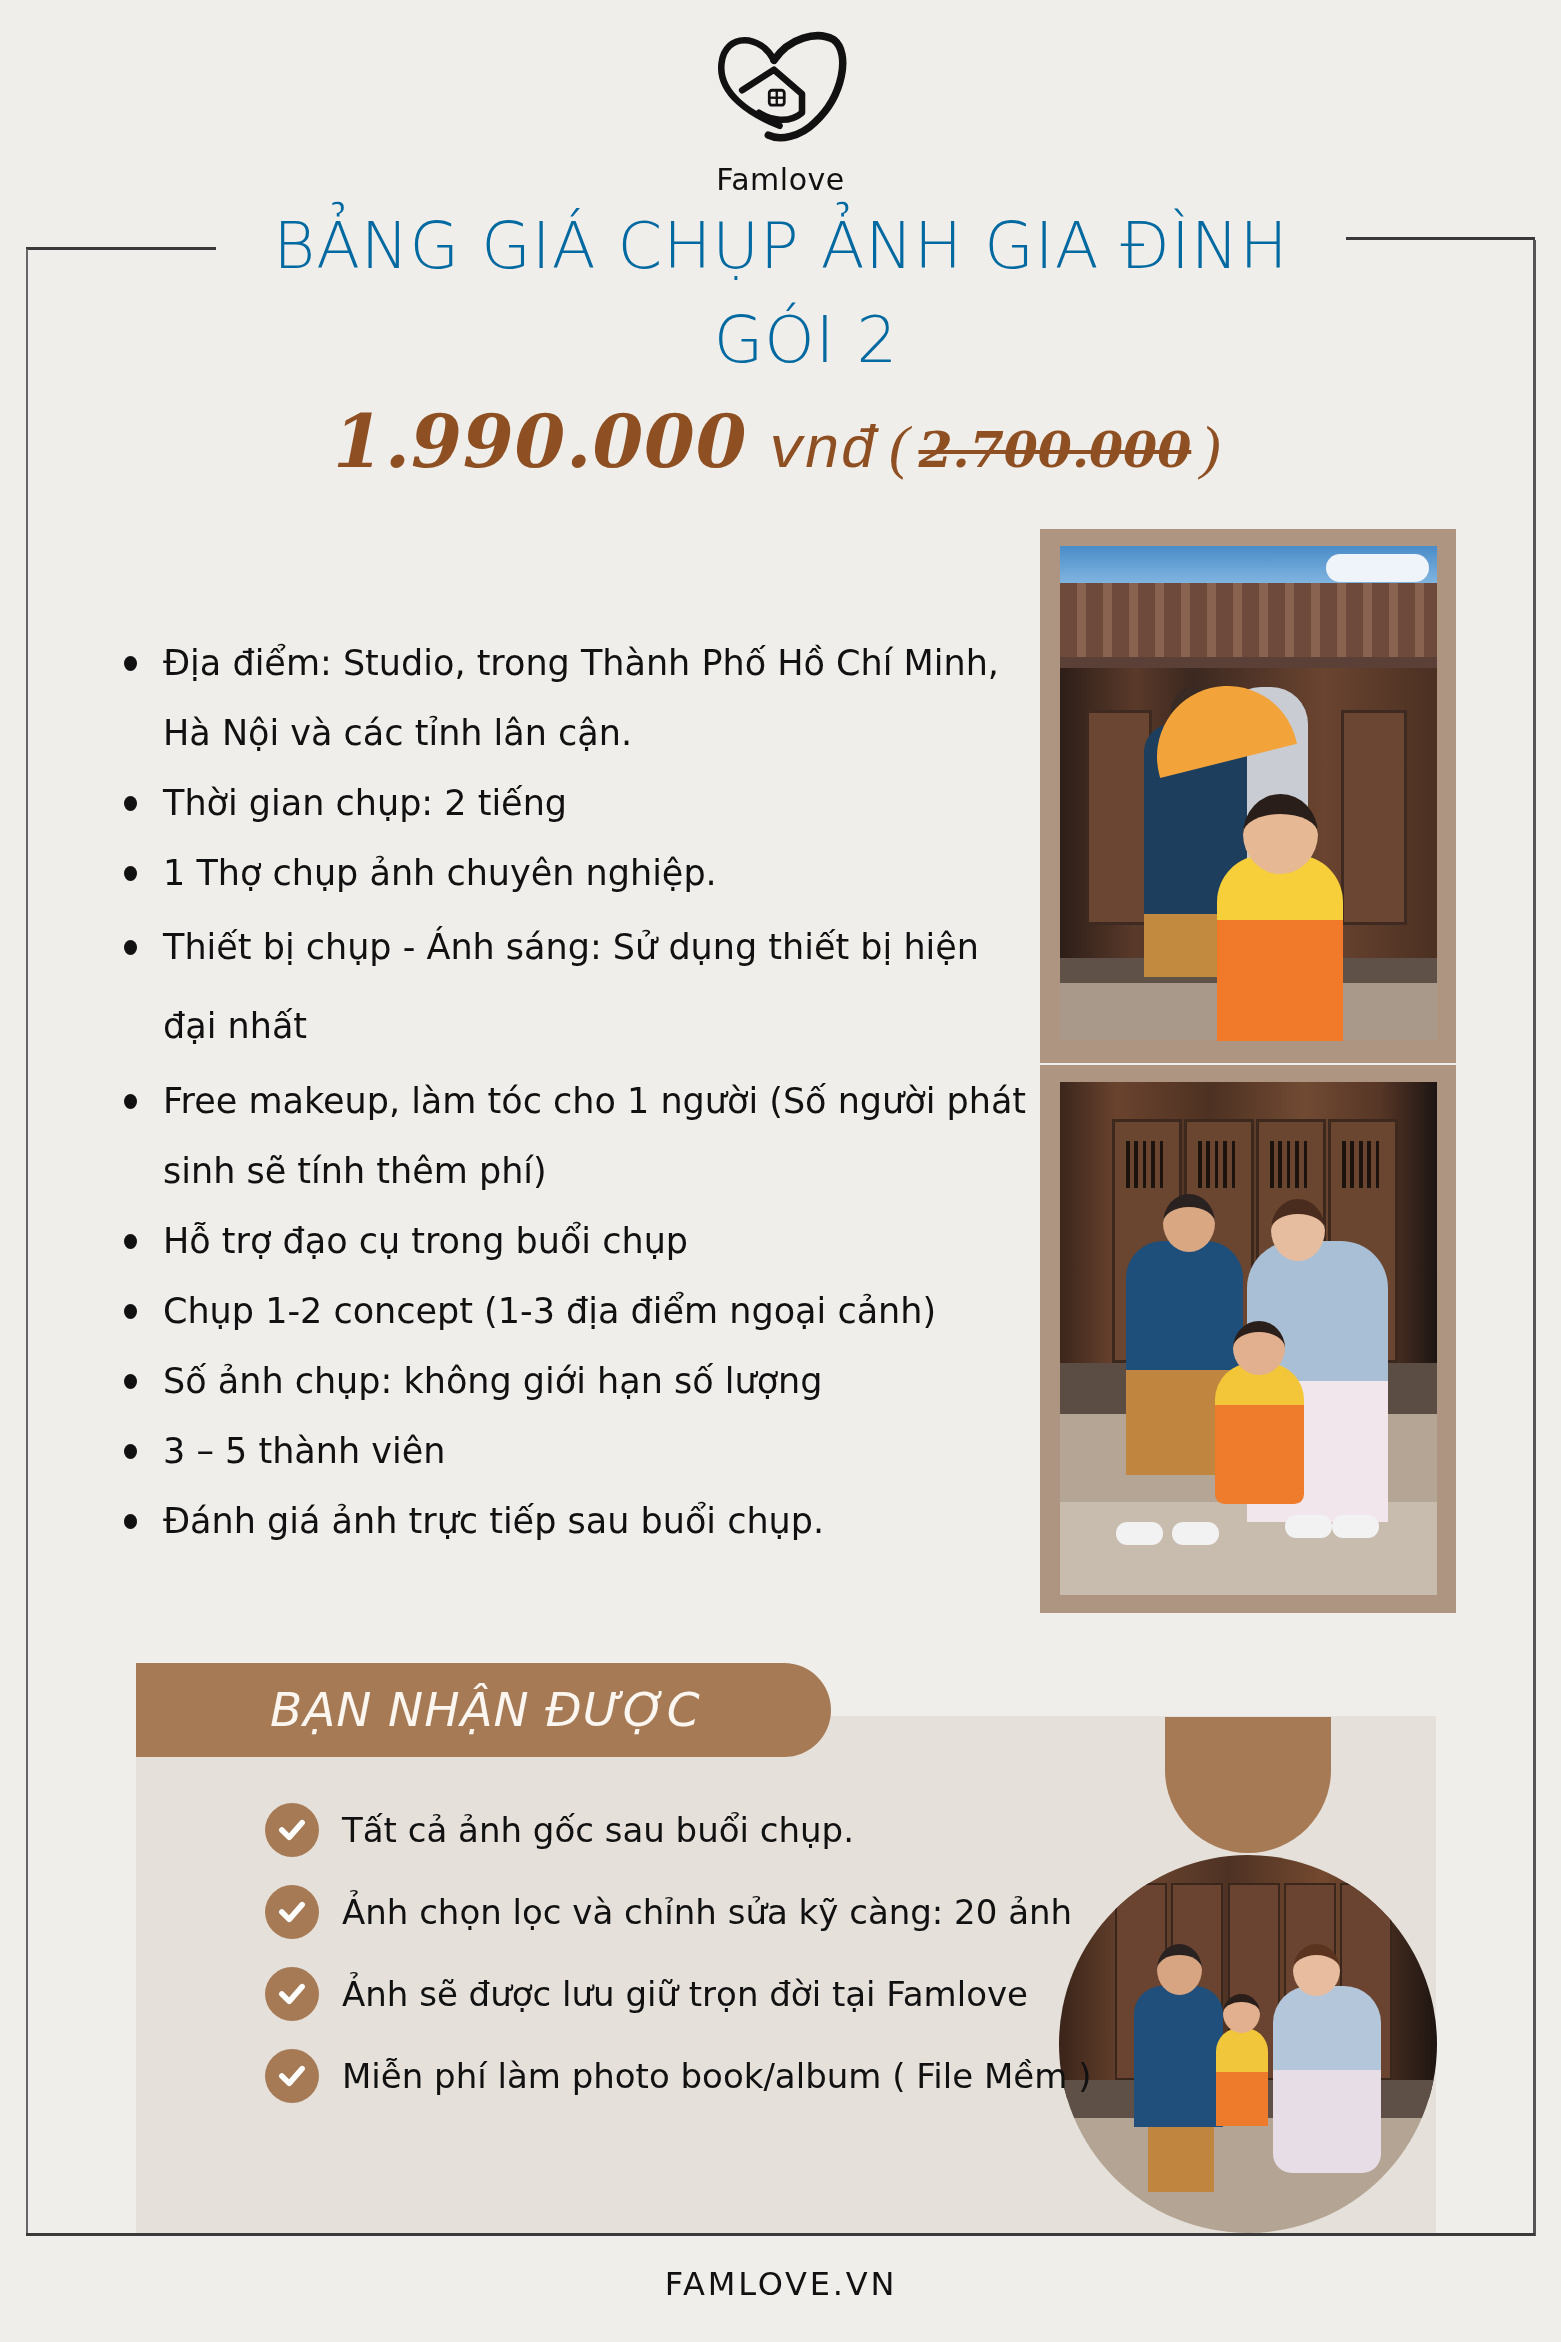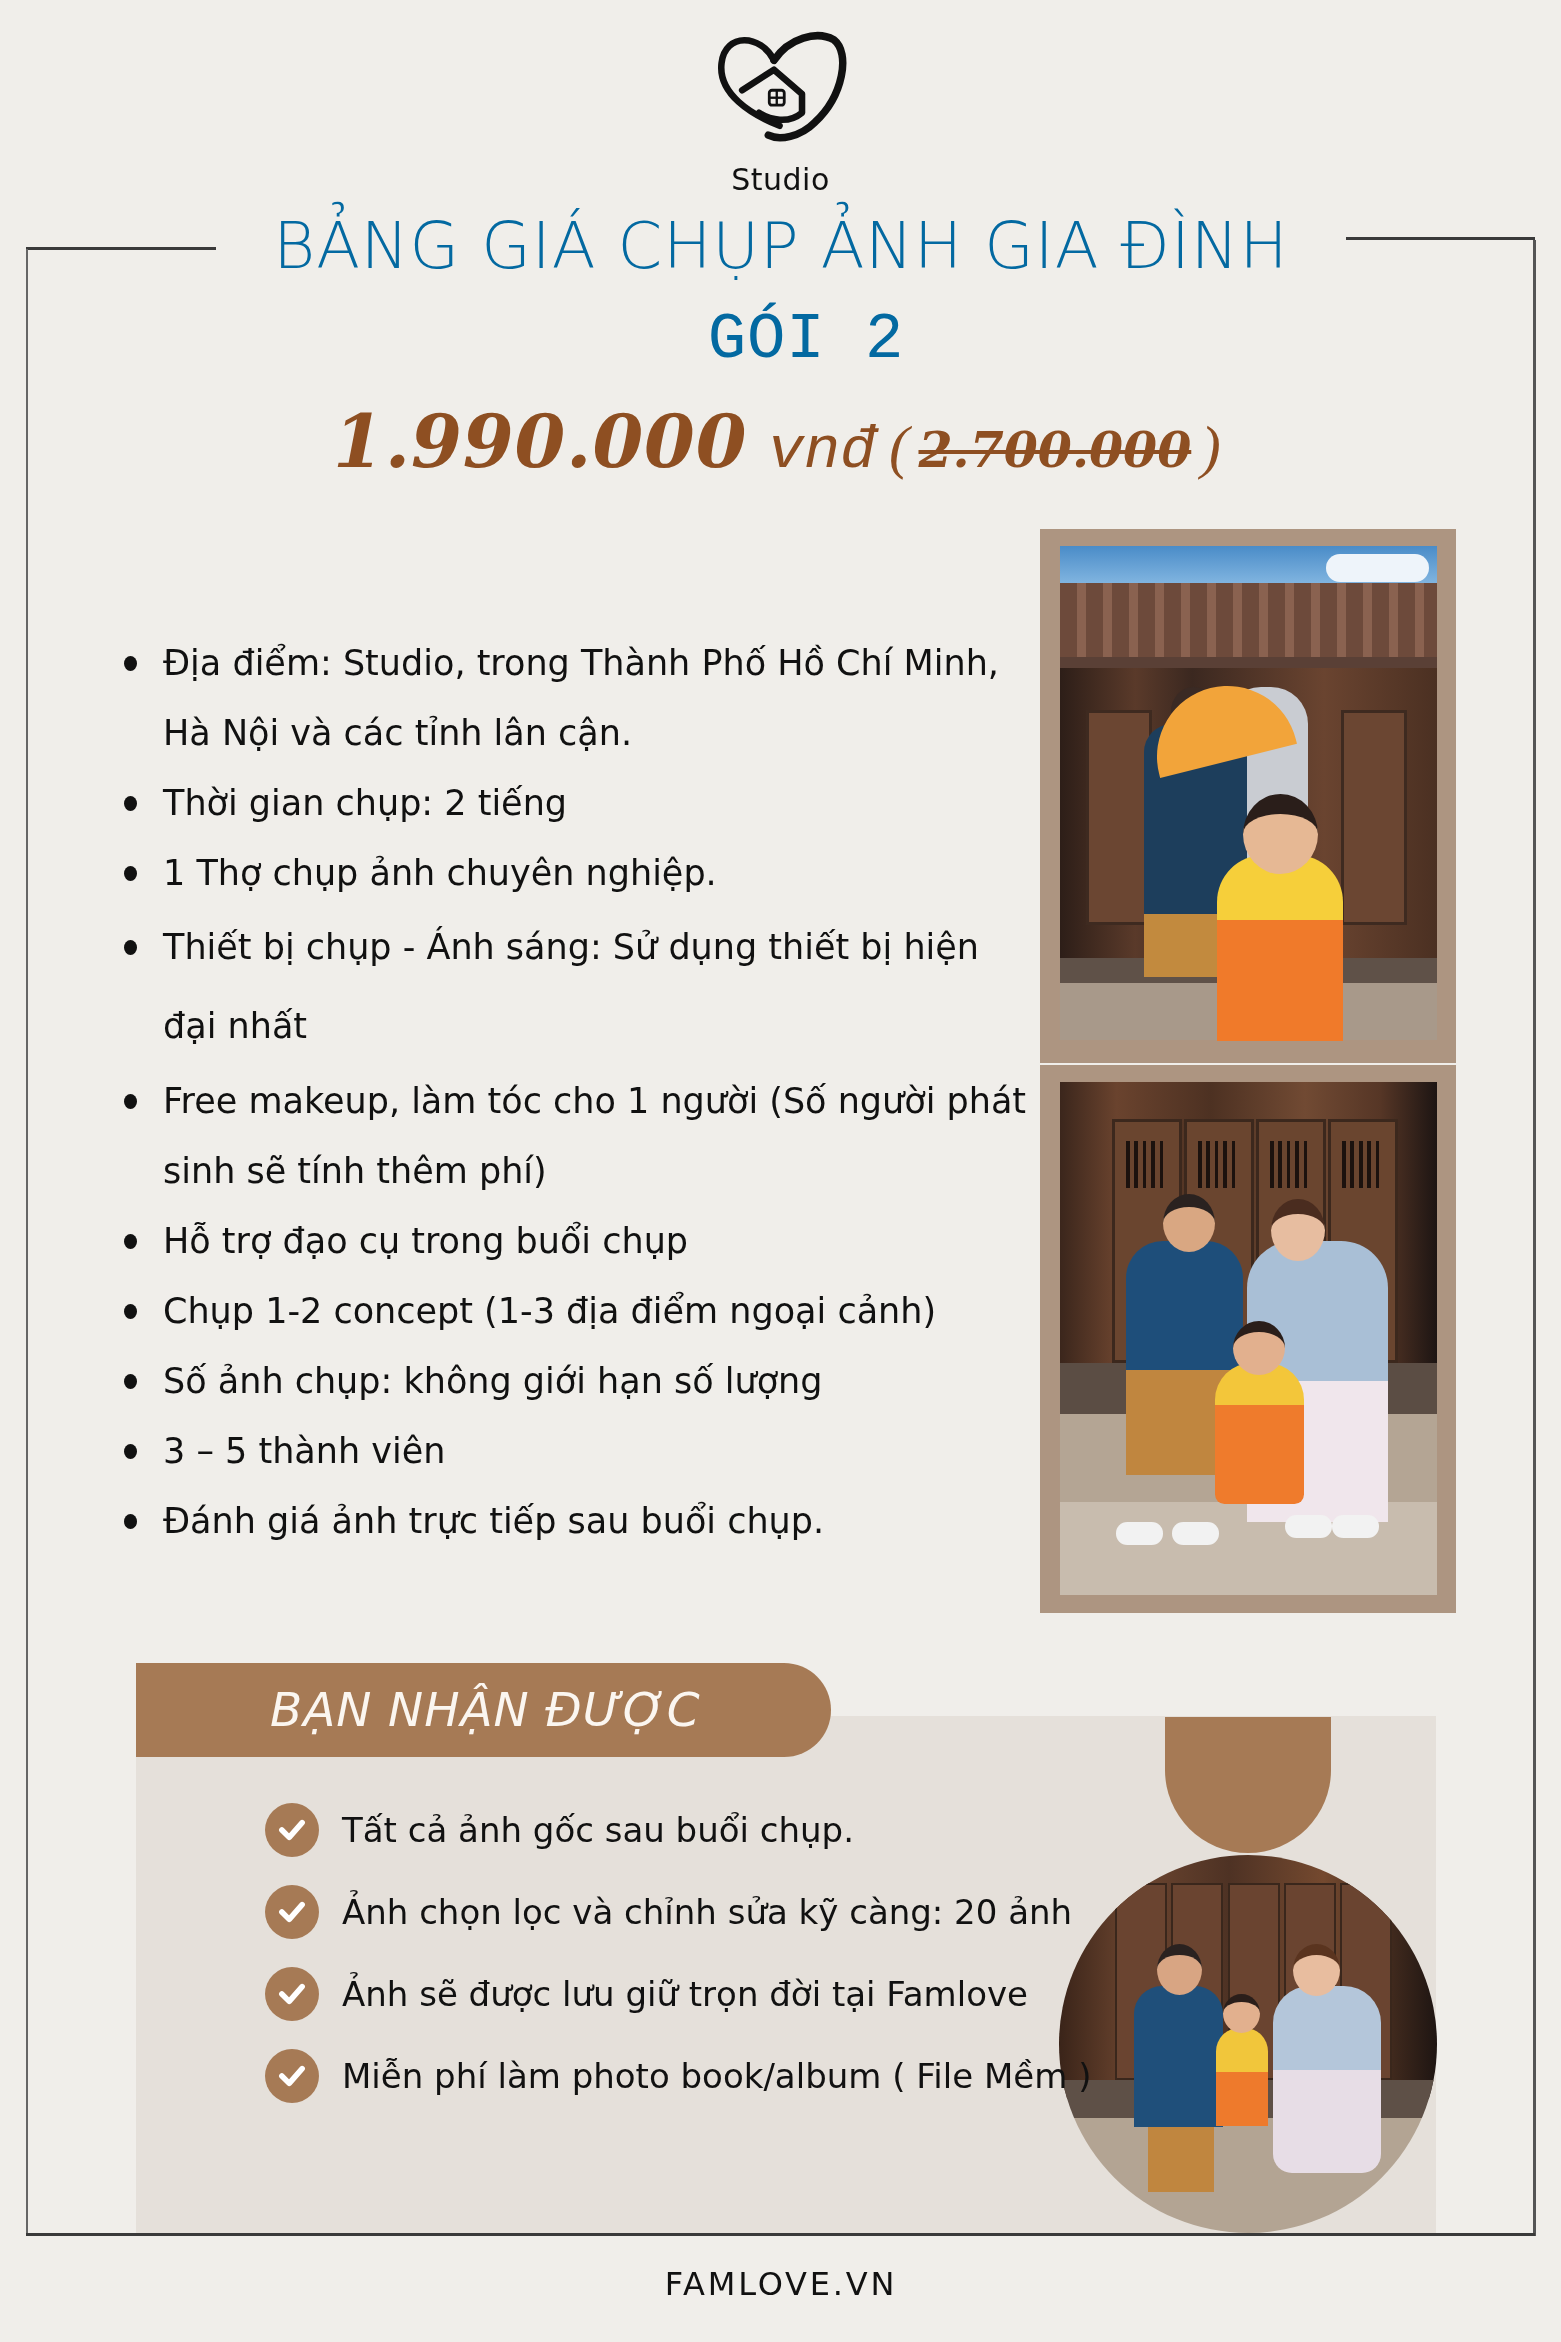--- a/index.html
+++ b/index.html
@@ -18,21 +18,21 @@
   .line { background: #3a3a3a; }
   .line-top-left { left: 26px; top: 247px; width: 190px; height: 2.8px; }
   .line-top-right { left: 1346px; top: 237px; width: 189px; height: 2.8px; }
   .line-left { left: 26px; top: 249px; width: 1.9px; height: 1986px; background: #666; }
   .line-right { left: 1533px; top: 240px; width: 2.8px; height: 1996px; background: #555; }
   .line-bottom { left: 26px; top: 2233px; width: 1509px; height: 2.8px; }
 
   
   .title { left: 0; top: 199px; width: 1562px; text-align: center; color: #0369a1;
     font-family: "DejaVu Sans", sans-serif; font-size: 64px; font-weight: 300; line-height: 94px; letter-spacing: 0.9px; }
-  .title .line2 { display: block; padding-left: 50px; font-family: Liberation Mono, monospace; }
+  .title .line2 { display: block; padding-left: 50px; }
 
   
   .price { left: 333px; top: 398px; width: 937px; height: 103px; color: #8e4f22; white-space: nowrap; }
   .price-main { font-family: "DejaVu Serif", serif; font-weight: bold; font-style: italic; font-size: 73px; letter-spacing: 0.9px; }
   .price-unit { font-family: Liberation Mono, monospace; font-style: italic; font-size: 60px; margin-left: 20.6px; }
   .price-paren { font-family: "Liberation Serif", serif; font-style: italic; font-size: 60px; margin-left: 13px; }
   .price-old { font-family: "DejaVu Serif", serif; font-weight: bold; font-style: italic; font-size: 49px; text-decoration: line-through; text-decoration-thickness: 3.7px; margin: 0 9.4px; }
 
   
   .features { left: 122px; top: 628px; width: 918px; list-style: none; }
@@ -111,21 +111,21 @@
 
 <div class="abs logo">
   <svg width="133" height="131" viewBox="0 0 142 140">
     <path d="M64 42 C 50 14, 12 12, 8 45 C 4 78, 40 100, 70 112" fill="none" stroke="#111" stroke-width="7" stroke-linecap="round"></path>
     <path d="M64 42 C 80 18, 110 10, 128 20 C 146 34, 138 80, 108 108 C 92 124, 70 128, 58 122" fill="none" stroke="#111" stroke-width="8" stroke-linecap="round"></path>
     <path d="M30 74 L 64 52 L 94 78 L 94 98 C 80 110, 60 106, 48 98" fill="none" stroke="#111" stroke-width="7" stroke-linecap="round" stroke-linejoin="round"></path>
     <rect x="59" y="74" width="16" height="16" rx="3" fill="none" stroke="#111" stroke-width="3"></rect>
     <line x1="67" y1="74" x2="67" y2="90" stroke="#111" stroke-width="2.5"></line>
     <line x1="59" y1="82" x2="75" y2="82" stroke="#111" stroke-width="2.5"></line>
   </svg>
-  <div class="logo-text">Studio</div>
+  <div class="logo-text">Famlove</div>
 </div>
 
 <div class="abs line line-top-left"></div>
 <div class="abs line line-top-right"></div>
 <div class="abs line-left"></div>
 <div class="abs line-right"></div>
 <div class="abs line line-bottom"></div>
 
 <h1 class="abs title">
   <span>BẢNG GIÁ CHỤP ẢNH GIA ĐÌNH</span>

